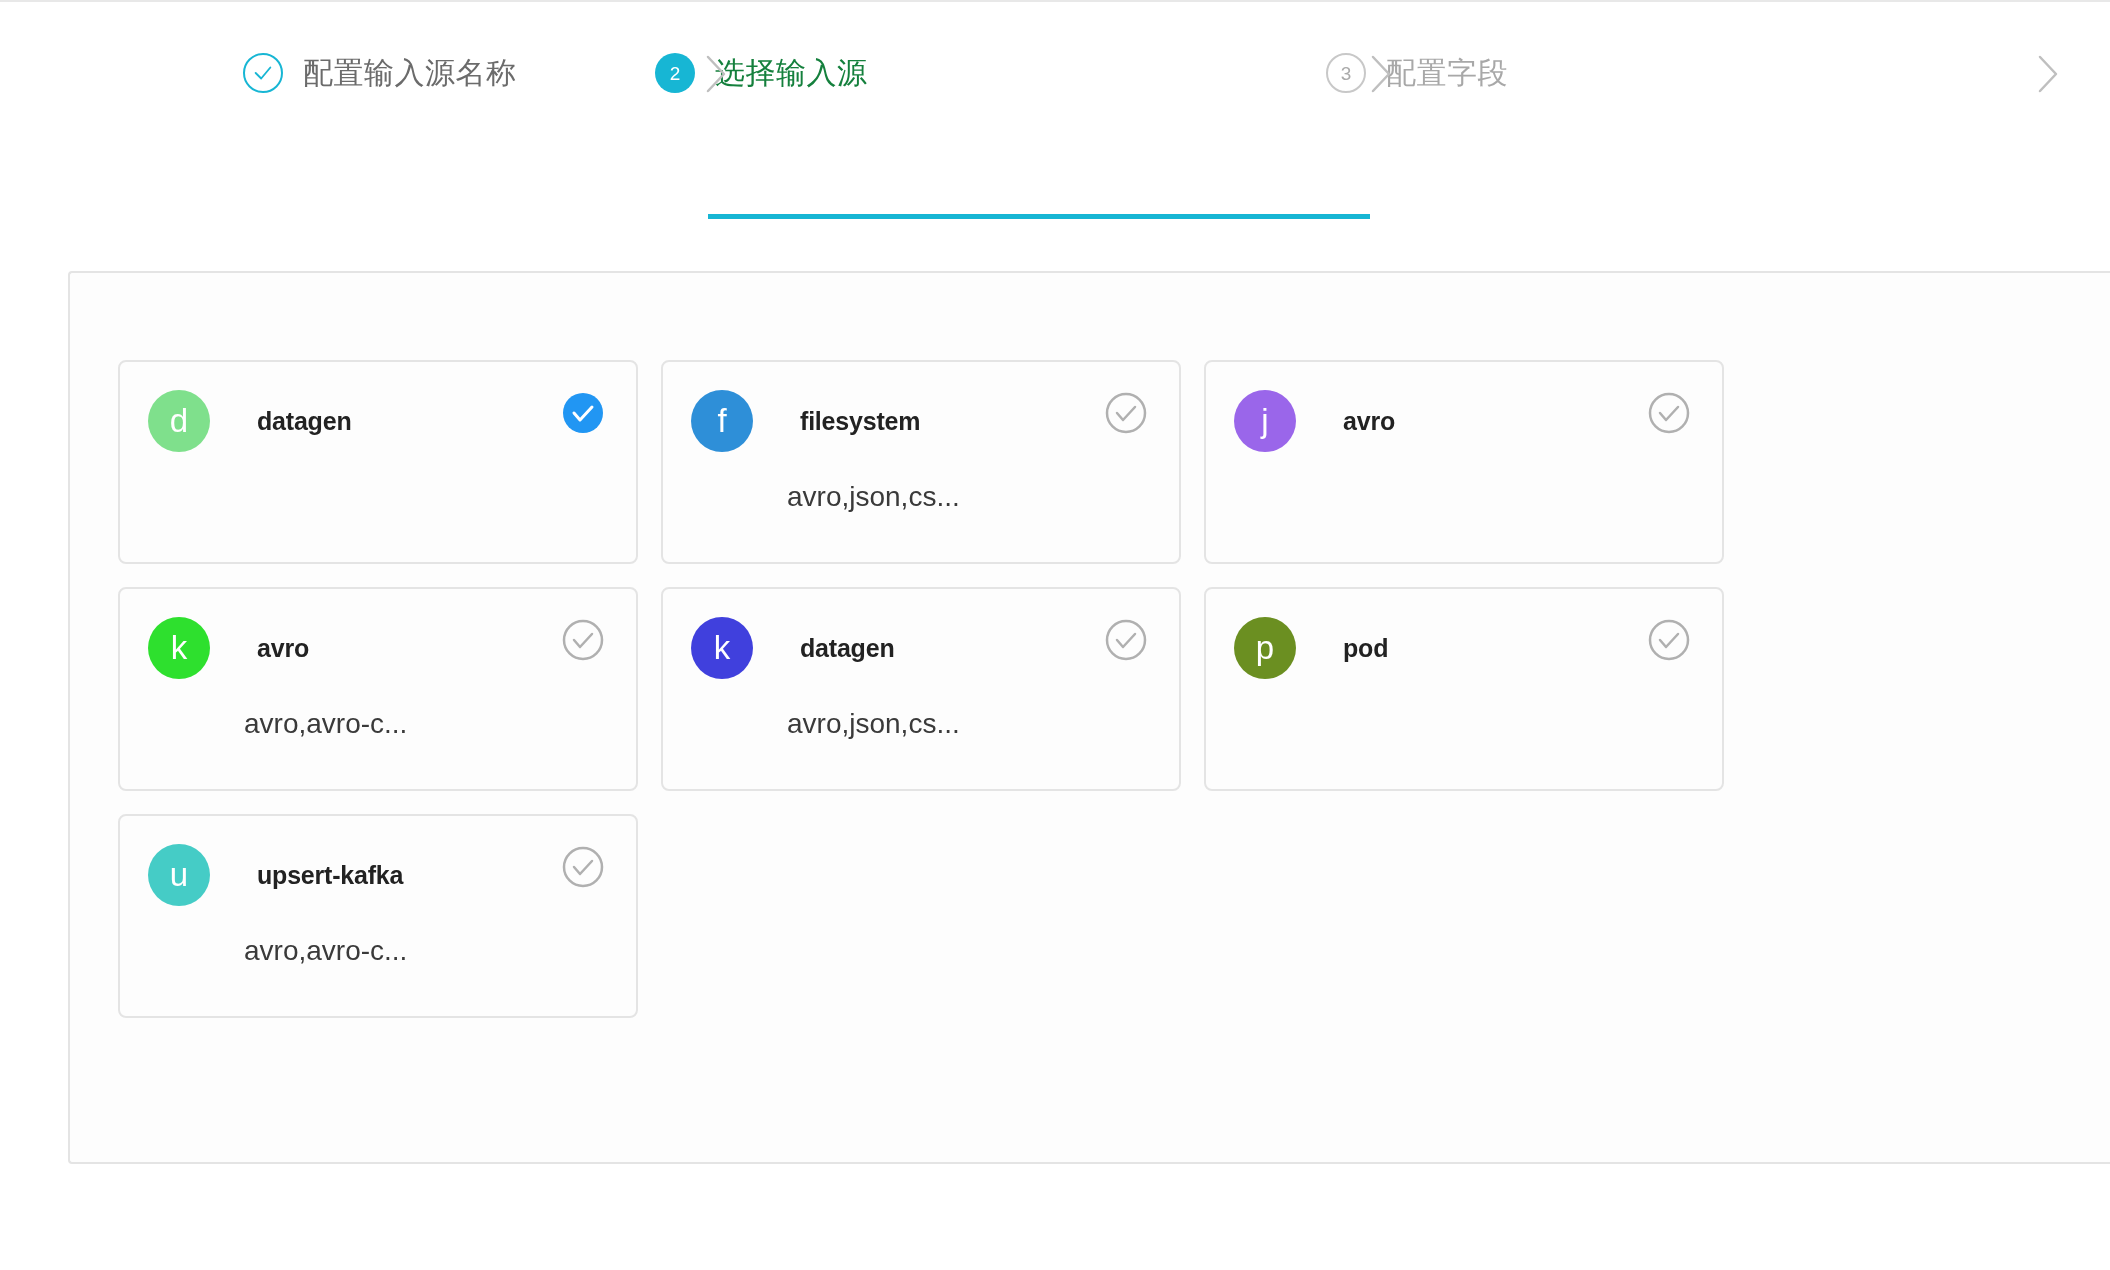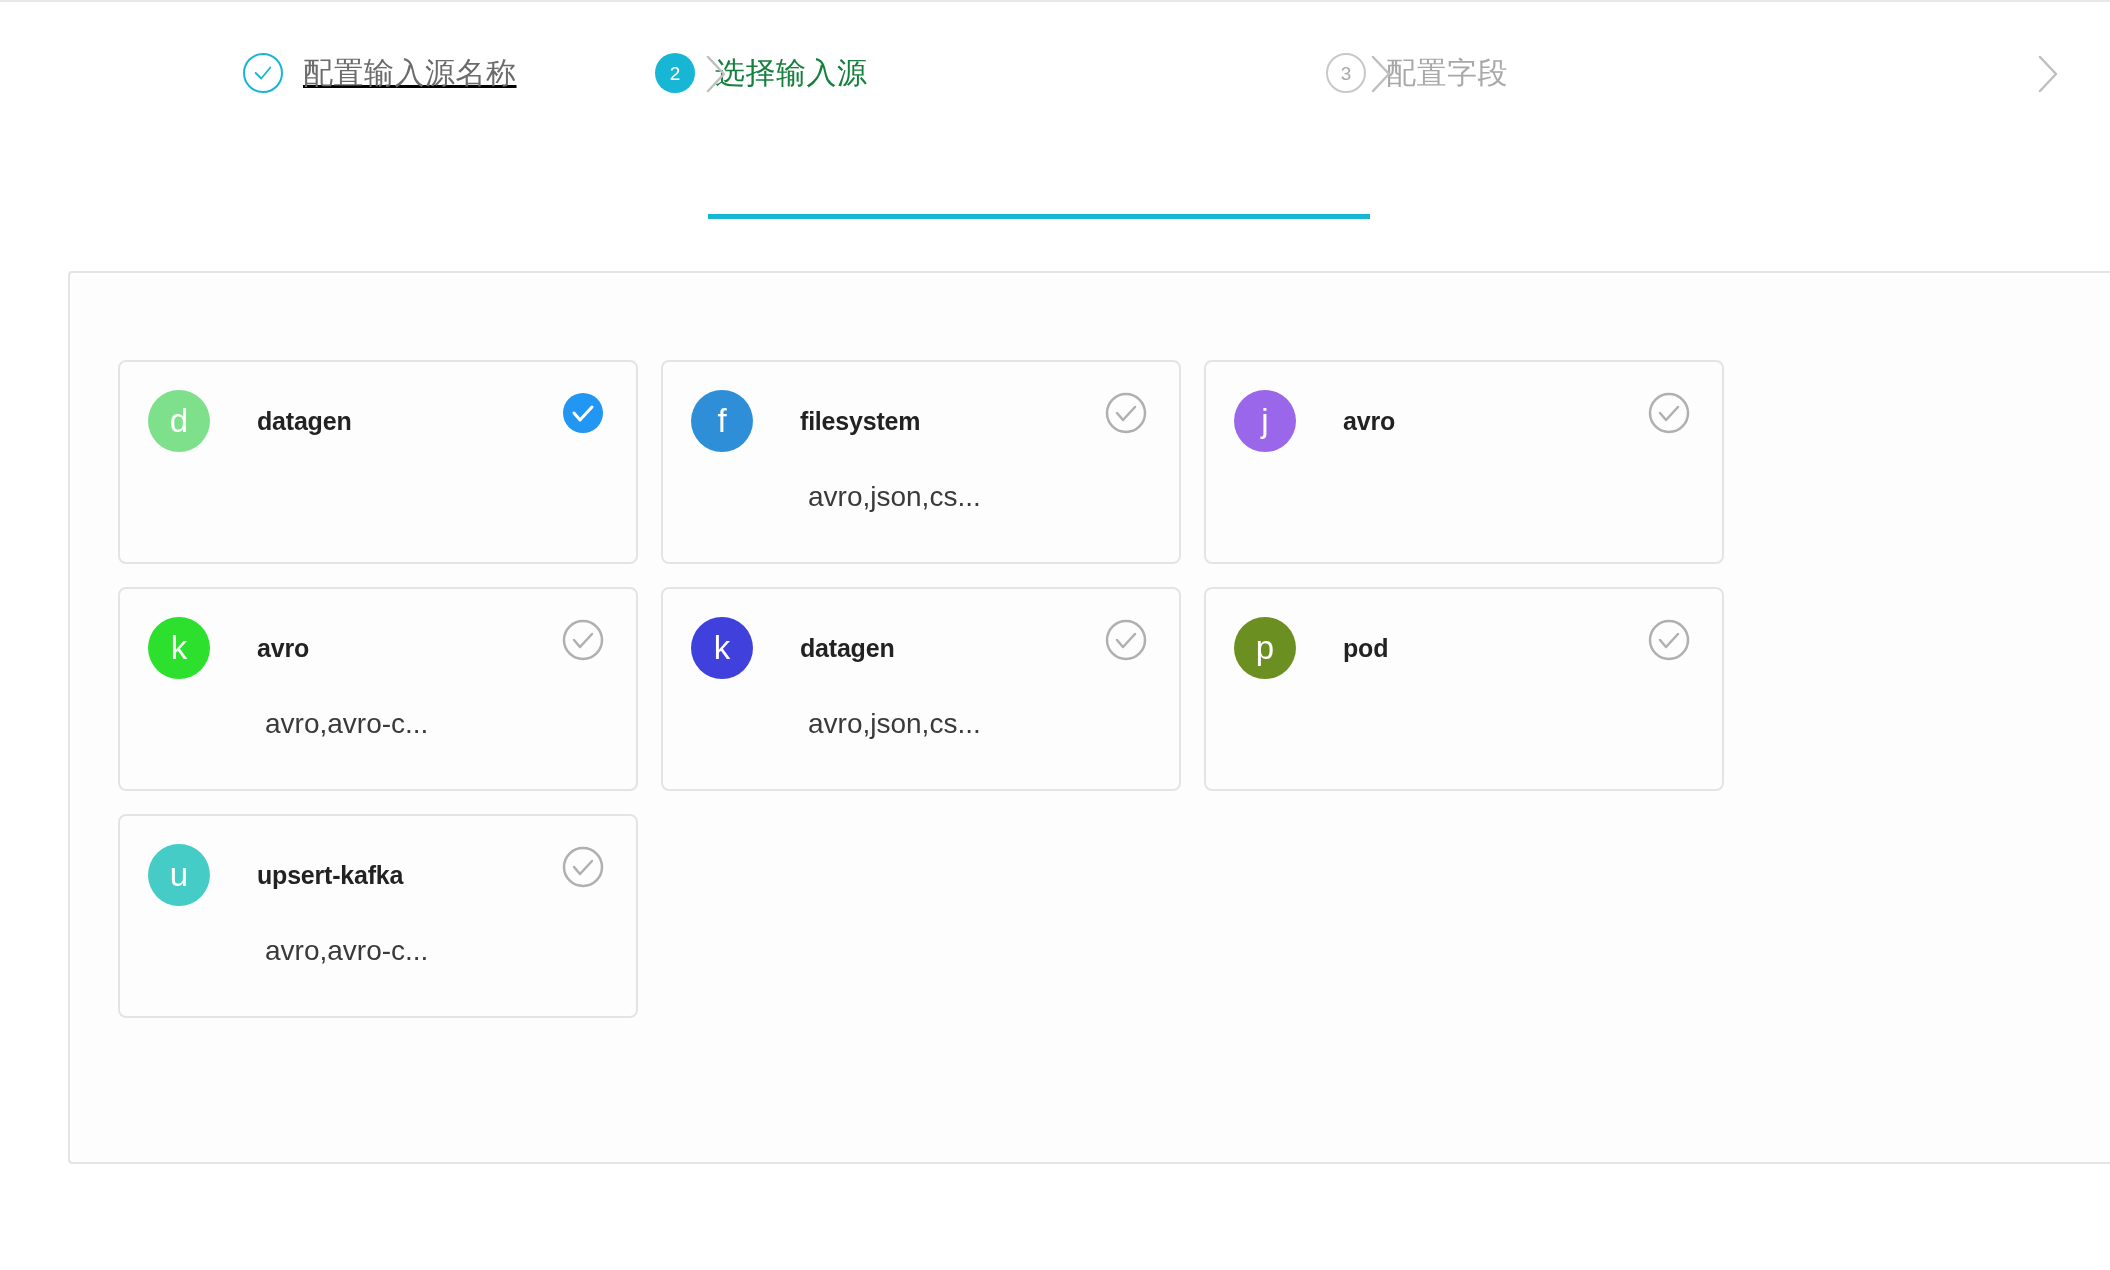--- a/index.html
+++ b/index.html
@@ -25,21 +25,21 @@
     height: 104px;
     position: relative;
   }
   .step {
     display: flex;
     align-items: center;
     position: relative;
     height: 104px;
     box-sizing: border-box;
   }
-  .step-1 { width: 472px; padding-left: 243px; text-decoration: underline; }
+  .step-1 { width: 472px; padding-left: 243px; }
   .step-2 { width: 662px; padding-left: 183px; }
   .step-3 { width: 700px; padding-left: 192px; }
 
   .step-inner {
     display: flex;
     align-items: center;
     height: 104px;
     margin-top: 38px;
   }
 
@@ -153,21 +153,21 @@
   .card-title {
     margin-left: 47px;
     font-size: 25px;
     font-weight: bold;
     color: #222222;
     letter-spacing: -0.2px;
     white-space: nowrap;
   }
   .card-sub {
     position: absolute;
-    left: 145px;
+    left: 124px;
     top: 119px;
     font-size: 28px;
     color: #3a3a3a;
     white-space: nowrap;
   }
   .card-check {
     position: absolute;
     right: 32px;
     top: 30px;
     width: 42px;

